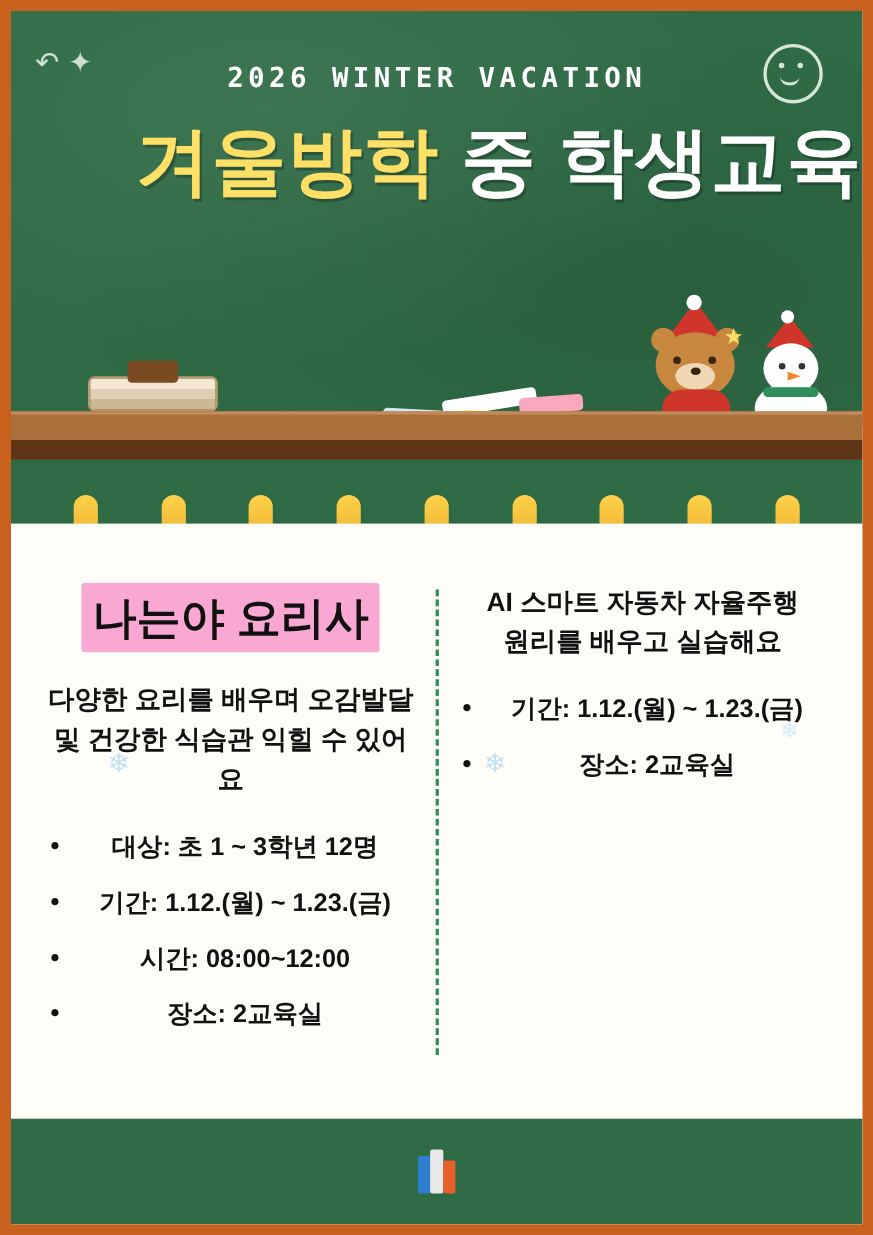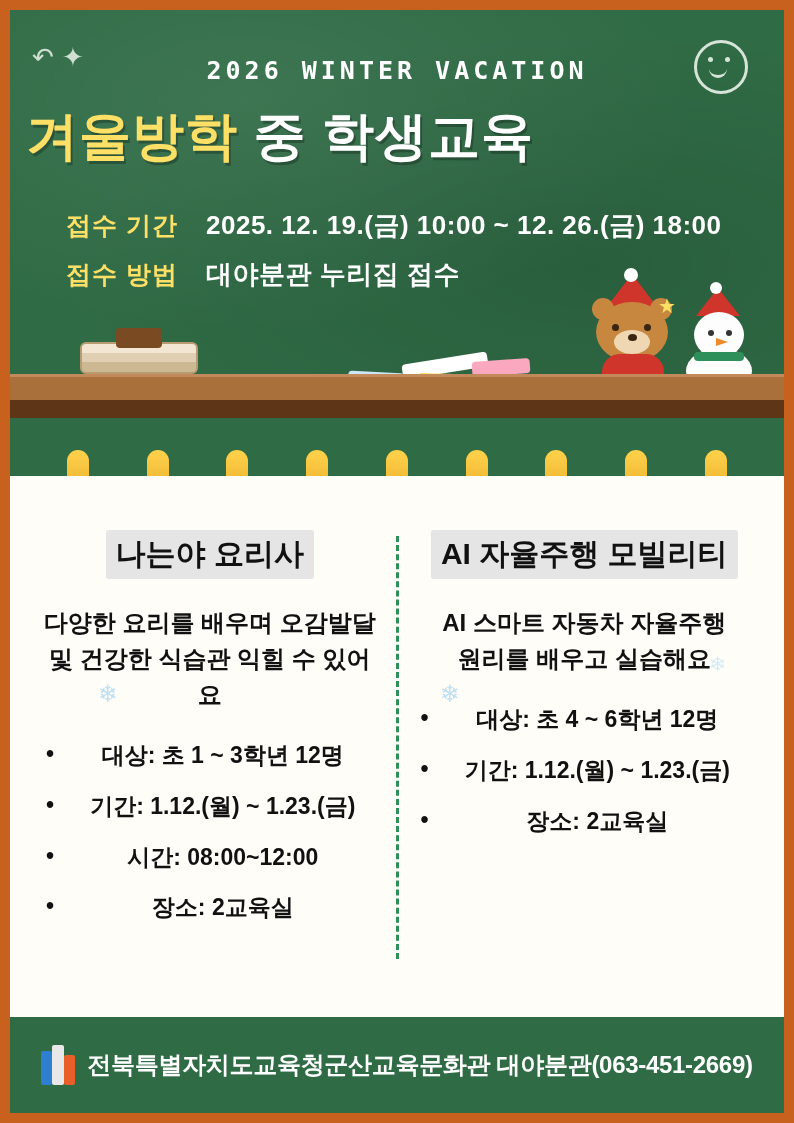--- a/index.html
+++ b/index.html
@@ -67,22 +67,22 @@
     content:"";position:absolute;left:12px;top:22px;width:18px;height:10px;
     border-bottom:3px solid #eaf3ea;border-radius:0 0 12px 12px;
   }
 
   .eyebrow{
     position:absolute;top:46px;left:0;right:0;text-align:center;
     color:#ffffff;font-size:25px;letter-spacing:4px;font-weight:bold;
     font-family:"DejaVu Sans Mono","Liberation Mono",monospace;
   }
   .headline{
-    position:absolute;top:92px;left:16px;right:0;text-align:left;
-    font-size:52px;font-weight:bold;color:#ffffff;letter-spacing:1px;
+    position:absolute;top:92px;left:16px;right:0;text-align:right;
+    font-size:68px;font-weight:bold;color:#ffffff;letter-spacing:1px;
     text-shadow:2px 3px 0 rgba(0,0,0,.25);
   }
   .headline .hl{color:#ffe066;}
 
   .info-rows{
     position:absolute;top:198px;left:56px;right:56px;
   }
   .info-row{
     display:flex;align-items:center;margin-bottom:14px;
   }
@@ -154,23 +154,23 @@
   }
   .columns{
     position:absolute;top:54px;left:18px;right:18px;bottom:18px;
     display:flex;
   }
   .col{flex:1 1 50%;padding:0 10px;box-sizing:border-box;}
   .divider{
     width:0;border-left:3px dashed #2f8f5b;margin:6px 4px 40px 4px;
   }
   .col-title{
-    text-align:center;font-size:30px;font-weight:bold;color:#111;
+    text-align:center;font-size:40px;font-weight:bold;color:#111;
     margin:0 auto 26px auto;display:inline-block;
-    background:#e5e5e5;padding:4px 10px;border-radius:3px;
+    background:#f9a8d4;padding:4px 10px;border-radius:3px;
   }
   .col-title-wrap{text-align:center;}
   .col-desc{
     text-align:center;font-size:24px;font-weight:bold;color:#111;line-height:1.5;
     margin-bottom:28px;
   }
   .bullets{list-style:none;margin:0;padding:0 0 0 6px;text-align:center;}
   .bullets li{
     font-size:23px;font-weight:bold;color:#111;margin-bottom:22px;
     position:relative;padding-left:20px;line-height:1.25;
@@ -204,30 +204,20 @@
 
       <div class="doodle-a">↶ ✦</div>
       <div class="smiley"></div>
 
       <div class="eyebrow">2026 WINTER VACATION</div>
 
       <div class="headline">
         <span class="hl">겨울방학</span><span> 중 학생교육</span>
       </div>
 
-      <div class="info-rows">
-        <div class="info-row">
-          <div class="info-label">접수 기간</div>
-          <div class="info-value">2025. 12. 19.(금) 10:00 ~ 12. 26.(금) 18:00</div>
-        </div>
-        <div class="info-row">
-          <div class="info-label">접수 방법</div>
-          <div class="info-value">대야분관 누리집 접수</div>
-        </div>
-      </div>
 
       <div class="characters">
         <div class="bear">
           <div class="hat"></div>
             <div class="hatball"></div>
           <div class="ear l"></div>
             <div class="ear r"></div>
           <div class="head"></div>
           <div class="snout"></div>
           <div class="eye l"></div>
@@ -292,36 +282,31 @@
           <li>대상: 초 1 ~ 3학년 12명</li>
           <li>기간: 1.12.(월) ~ 1.23.(금)</li>
           <li>시간: 08:00~12:00</li>
           <li>장소: 2교육실</li>
         </ul>
       </div>
 
       <div class="divider"></div>
 
       <div class="col">
-        <div class="col-title-wrap">
-          <div class="col-title">AI 자율주행 모빌리티</div>
-        </div>
         <div class="col-desc">AI 스마트 자동차 자율주행<br>원리를 배우고 실습해요</div>
         <ul class="bullets">
-          <li>대상: 초 4 ~ 6학년 12명</li>
           <li>기간: 1.12.(월) ~ 1.23.(금)</li>
           <li>장소: 2교육실</li>
         </ul>
       </div>
 
     </div>
   </div>
 
   <div class="footer">
     <div class="logo">
       <div class="s1"></div>
         <div class="s2"></div>
         <div class="s3"></div>
     </div>
-    <div class="footer-text">전북특별자치도교육청군산교육문화관 대야분관(063-451-2669)</div>
   </div>
 
 </div>
 
 </body></html>

